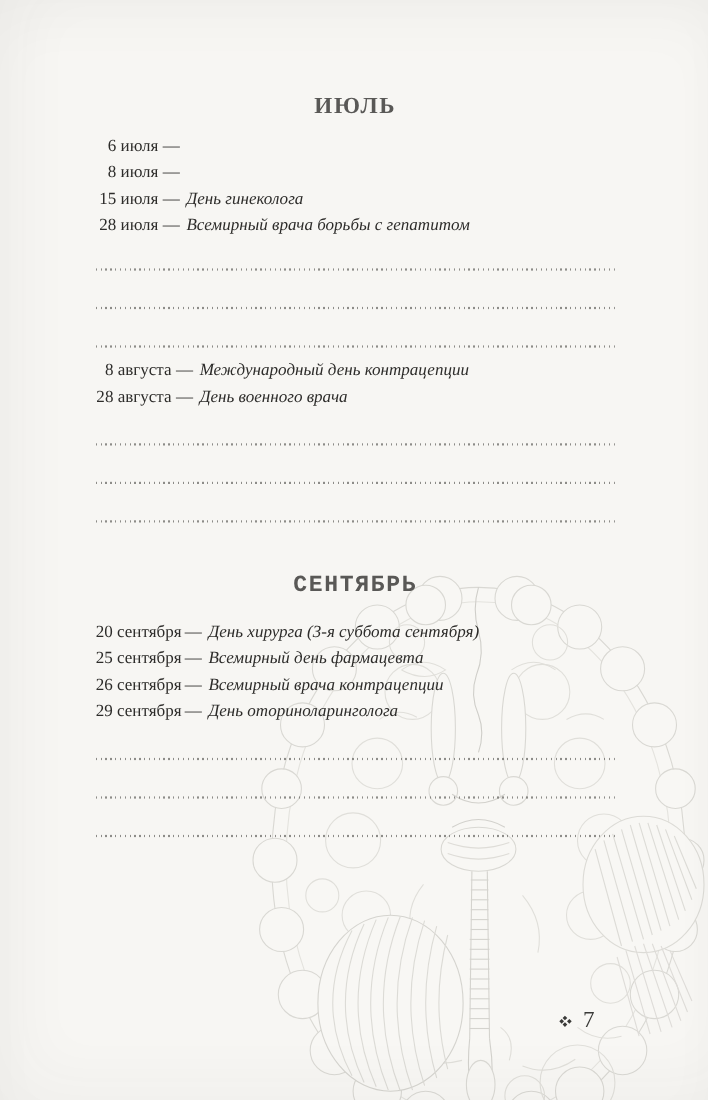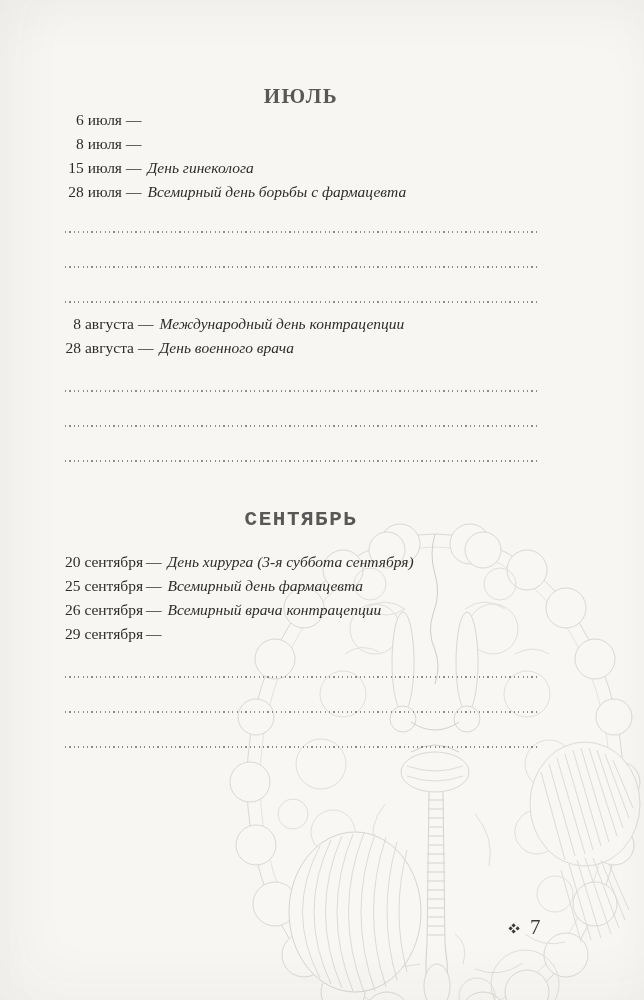--- a/index.html
+++ b/index.html
@@ -23,39 +23,39 @@
     z-index: 5;
   }
   .brain {
     position: absolute;
     left: 225px; top: 514px;
     width: 444px; height: 520px;
     z-index: 1;
   }
   .content {
     position: absolute;
-    left: 65px; top: 0;
+    left: 87px; top: 0;
     width: 472px;
     z-index: 2;
   }
   h2.month-title {
     margin: 0;
     font-size: 21px;
     line-height: 24px;
     font-weight: bold;
     letter-spacing: 1.5px;
     text-align: center;
     color: #595856;
   }
   .sec-july .month-title { margin-top: 84px; }
   .sec-aug  .month-title { margin-top: 30px; }
   .sec-sep  .month-title { margin-top: 46px; font-family: Liberation Mono, monospace; }
 
   .entries { margin: 0; }
-  .sec-july .entries { }
+  .sec-july .entries { margin-top: 13px; }
   .sec-aug  .entries { margin-top: 9px;  }
   .sec-sep  .entries { margin-top: 18px;  }
 
   .entry {
     display: flex;
     align-items: baseline;
     line-height: 24px;
     font-size: 15.5px;
     color: #2d2c2a;
     white-space: nowrap;
@@ -267,21 +267,21 @@
           <span class="dash">—</span>
         </div>
         <div class="entry">
           <span class="date">15 июля</span>
           <span class="dash">—</span>
           <span class="event">День гинеколога</span>
         </div>
         <div class="entry">
           <span class="date">28 июля</span>
           <span class="dash">—</span>
-          <span class="event">Всемирный день борьбы с фармацевта</span>
+          <span class="event">Всемирный врача борьбы с гепатитом</span>
         </div>
       </div>
       <div class="notes">
         <div class="dotline"></div>
         <div class="dotline"></div>
         <div class="dotline"></div>
       </div>
     </section>
 
     <section class="sec-aug">
@@ -318,20 +318,21 @@
           <span class="event">Всемирный день фармацевта</span>
         </div>
         <div class="entry">
           <span class="date">26 сентября</span>
           <span class="dash">—</span>
           <span class="event">Всемирный врача контрацепции</span>
         </div>
         <div class="entry">
           <span class="date">29 сентября</span>
           <span class="dash">—</span>
+          <span class="event">День оториноларинголога</span>
         </div>
       </div>
       <div class="notes">
         <div class="dotline"></div>
         <div class="dotline"></div>
         <div class="dotline"></div>
       </div>
     </section>
 
   </div>

